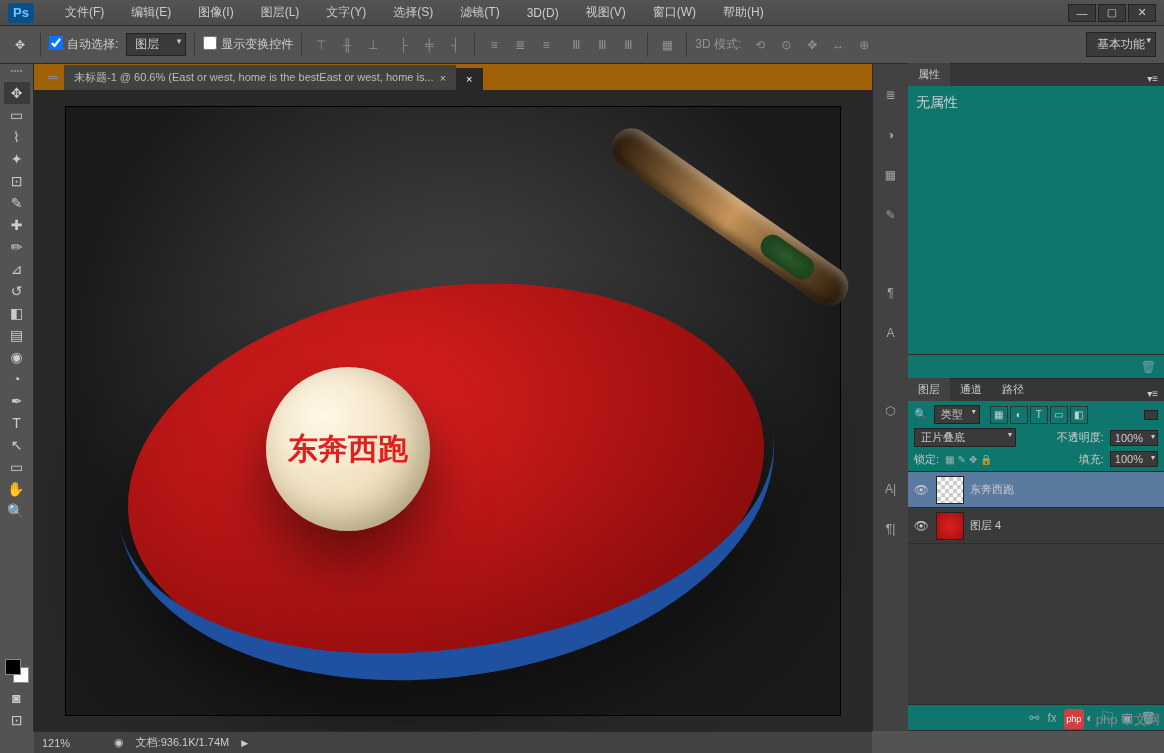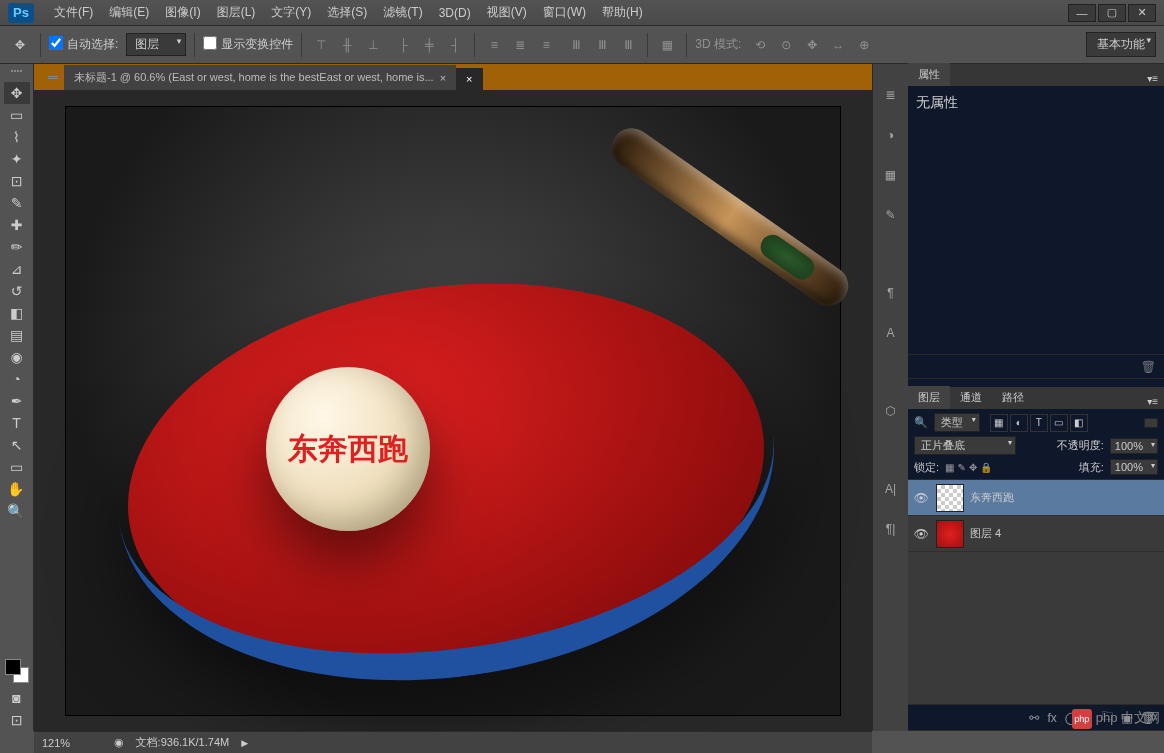--- a/index.html
+++ b/index.html
@@ -1,21 +1,21 @@
 <!DOCTYPE html>
 <html><head>
 <meta charset="utf-8">
 <style>
 * { margin: 0; padding: 0; box-sizing: border-box; font-family: "Microsoft YaHei", Arial, sans-serif; }
 body { background: #535353; color: #ccc; font-size: 12px; overflow: hidden; width: 1164px; height: 753px; }
 
 
 .menubar { height: 26px; background: linear-gradient(#535353, #4a4a4a); display: flex; align-items: center; padding: 0 8px; border-bottom: 1px solid #2a2a2a; }
 .ps-logo { width: 26px; height: 20px; background: #0b4f8a; border-radius: 3px; color: #6cf; display: flex; align-items: center; justify-content: center; font-weight: bold; font-size: 13px; margin-right: 12px; }
-.menu-item { padding: 4px 8px; cursor: pointer; }
+.menu-item { padding: 4px 8px; cursor: pointer; margin-left: 11px; }
 .window-controls { margin-left: auto; display: flex; gap: 2px; }
 .win-btn { width: 28px; height: 18px; background: #3a3a3a; border: 1px solid #222; display: flex; align-items: center; justify-content: center; font-size: 11px; cursor: pointer; }
 
 
 .options-bar { height: 38px; background: #535353; border-bottom: 1px solid #2a2a2a; display: flex; align-items: center; padding: 0 8px; gap: 8px; }
 .tool-icon-small { width: 24px; height: 24px; display: flex; align-items: center; justify-content: center; }
 .checkbox { display: flex; align-items: flex-start; gap: 4px; }
 .checkbox input { width: 14px; height: 14px; }
 .dropdown { background: #3a3a3a; border: 1px solid #222; padding: 2px 18px 2px 8px; position: relative; min-width: 60px; }
 .dropdown::after { content: "▾"; position: absolute; right: 4px; top: 2px; font-size: 9px; }
@@ -55,21 +55,21 @@
 .paddle-handle::before { content: ""; position: absolute; right: 40px; top: 8px; width: 60px; height: 24px; background: radial-gradient(#2a5a2a, #1a3a1a); border-radius: 12px; }
 .paddle-face { position: absolute; width: 640px; height: 380px; left: 60px; top: 180px; background: radial-gradient(ellipse at 40% 30%, #e02020, #a01010 60%, #700808); border-radius: 50%; transform: rotate(-8deg); box-shadow: 0 40px 80px rgba(0,0,0,0.6); }
 .paddle-rim { position: absolute; inset: -10px; border-radius: 50%; border-bottom: 28px solid #2050a0; }
 .ball { position: absolute; width: 164px; height: 164px; left: 200px; top: 260px; background: radial-gradient(circle at 35% 30%, #fff8e8, #f0e0c0 50%, #d0c090); border-radius: 50%; box-shadow: 0 30px 60px rgba(0,0,0,0.5), inset -10px -10px 30px rgba(0,0,0,0.2); }
 .ball-text { position: absolute; top: 50%; left: 50%; transform: translate(-50%, -50%); color: #e02020; font-size: 30px; font-weight: bold; white-space: nowrap; }
 
 
 .right-rail { width: 36px; background: #424242; border-left: 1px solid #2a2a2a; display: flex; flex-direction: column; align-items: center; padding-top: 20px; gap: 18px; }
 .rail-icon { width: 22px; height: 22px; display: flex; align-items: center; justify-content: center; opacity: 0.7; cursor: pointer; }
 
-.panels { width: 256px; background: #0f172a; display: flex; flex-direction: column; gap: 8px; }
+.panels { width: 256px; background: #0f766e; display: flex; flex-direction: column; }
 .panel { border-bottom: 1px solid #2a2a2a; display: flex; flex-direction: column; }
 .panel-tabs { height: 22px; background: #363636; display: flex; align-items: flex-end; }
 .panel-tab { padding: 4px 10px; font-size: 11px; cursor: pointer; }
 .panel-tab.active { background: #424242; }
 .panel-menu { margin-left: auto; padding: 2px 6px; font-size: 10px; cursor: pointer; }
 .panel-body { padding: 8px; font-size: 14px; }
 
 .properties-panel { flex: 0 0 315px; }
 .properties-body { flex: 1; }
 .prop-footer { height: 24px; border-top: 1px solid #2a2a2a; display: flex; justify-content: flex-end; align-items: center; padding: 0 8px; }
@@ -99,21 +99,21 @@
 .layer-footer { height: 26px; border-top: 1px solid #2a2a2a; display: flex; align-items: center; justify-content: flex-end; gap: 8px; padding: 0 8px; font-size: 12px; }
 .layer-footer span { opacity: 0.7; cursor: pointer; }
 
 
 .status-bar { height: 22px; background: #424242; border-top: 1px solid #2a2a2a; display: flex; align-items: center; padding: 0 8px; gap: 12px; font-size: 11px; position: absolute; bottom: 0; left: 34px; right: 292px; }
 .status-zoom { width: 60px; }
 .status-doc { }
 .status-arrow { font-size: 9px; }
 
 
-.watermark { position: absolute; bottom: 24px; right: 4px; font-size: 13px; color: #888; display: flex; align-items: flex-start; gap: 4px; }
+.watermark { position: absolute; bottom: 24px; right: 4px; font-size: 13px; color: #888; display: flex; align-items: flex-end; gap: 12px; }
 .watermark-logo { width: 20px; height: 20px; background: #d04040; border-radius: 3px; display: flex; align-items: center; justify-content: center; color: #fff; font-size: 9px; }
 </style>
 </head>
 <body>
 
 <div class="menubar">
   <div class="ps-logo">Ps</div>
   <div class="menu-item">文件(F)</div>
   <div class="menu-item">编辑(E)</div>
   <div class="menu-item">图像(I)</div>

